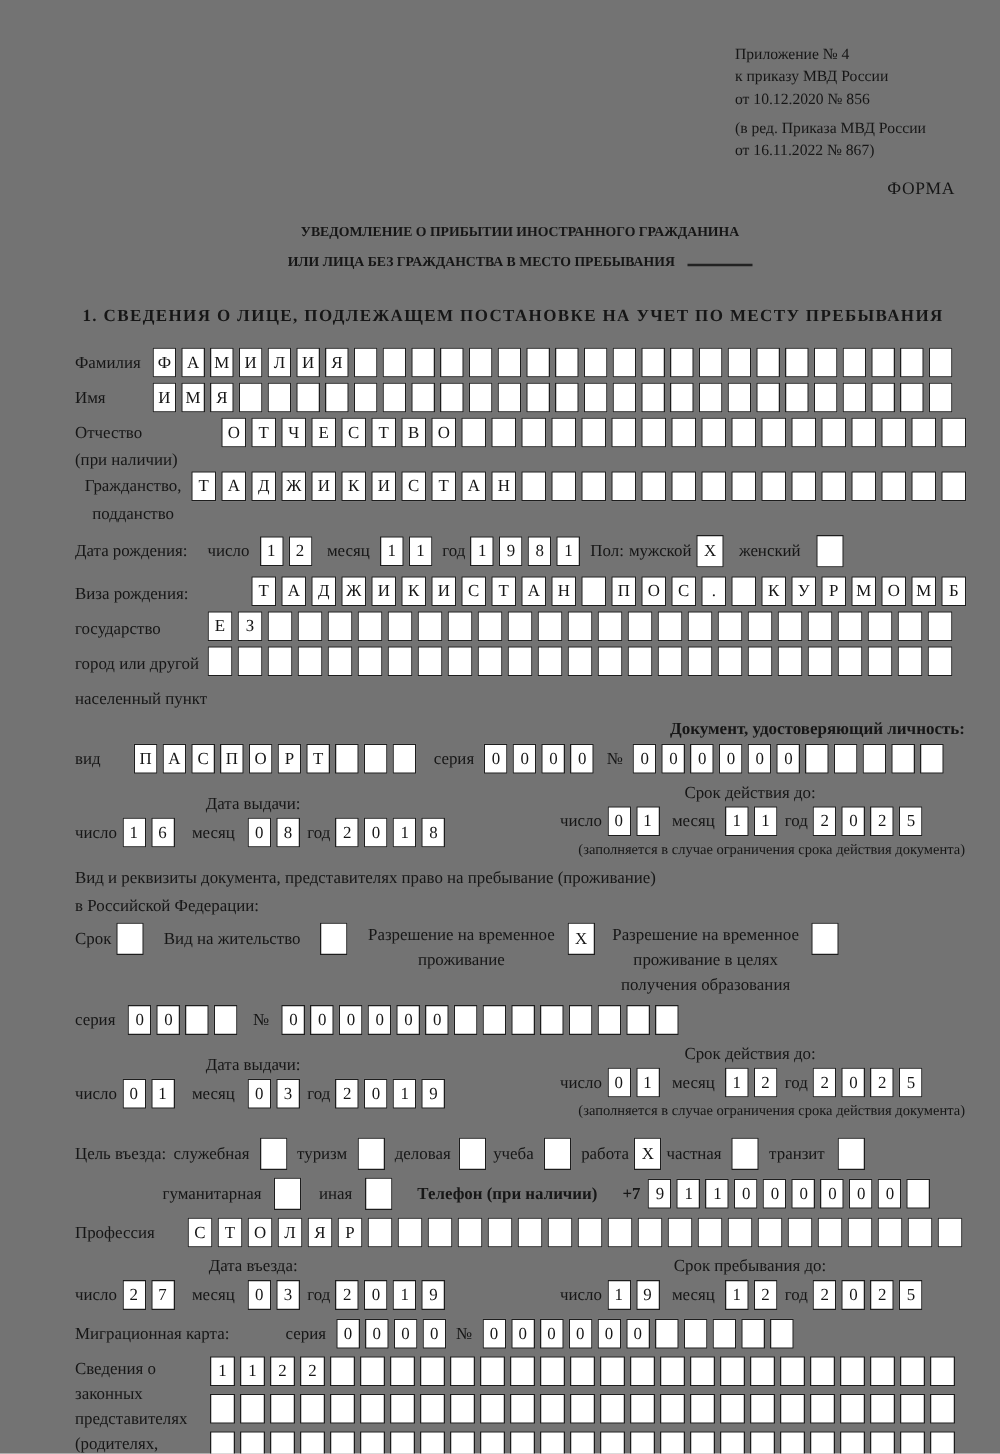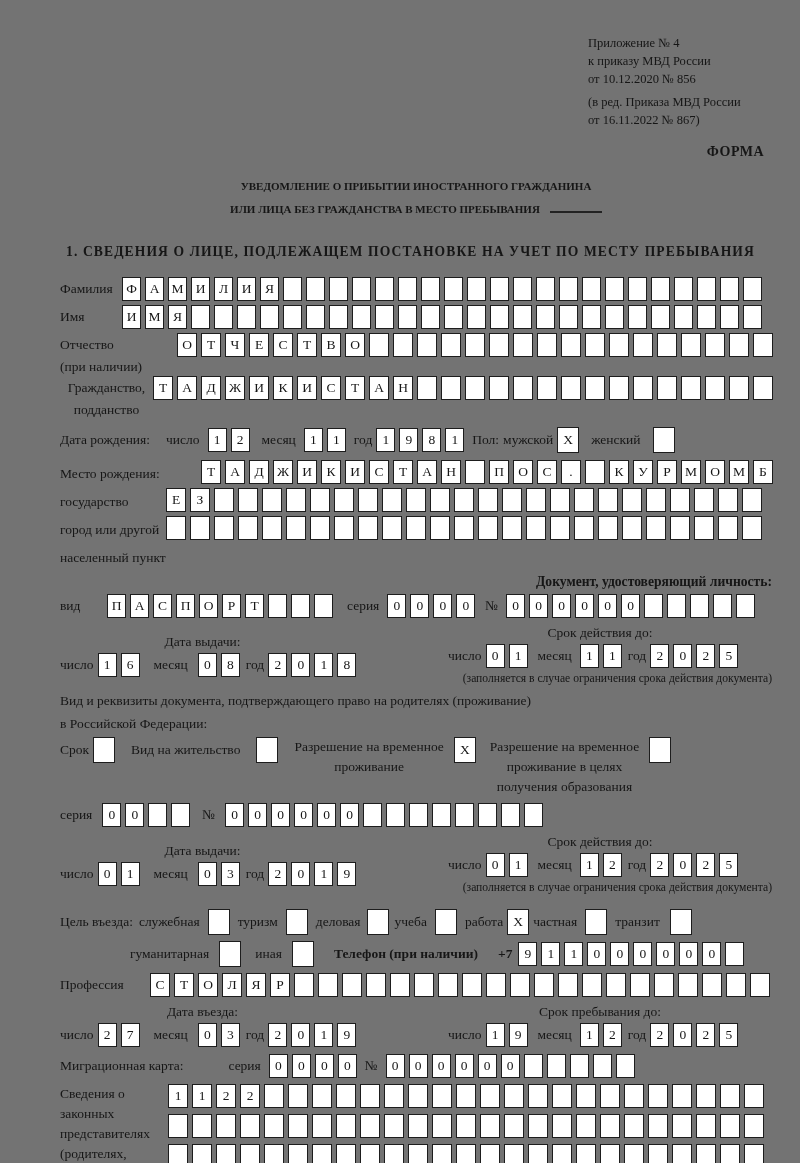--- a/index.html
+++ b/index.html
@@ -3,21 +3,21 @@
 <meta charset="utf-8">
 <style>
   html,body{margin:0;padding:0;background:#ffffff;}
   body{width:800px;font-family:"Liberation Serif", serif;color:#161616;}
   .page{width:800px;height:1163px;box-sizing:border-box;padding:34px 28px 10px 60px;overflow:hidden;background:#737373;}
   .lbl{font-size:13.5px;white-space:nowrap;}
 
   
   .appendix{width:178px;margin-left:auto;margin-right:6px;font-size:12.5px;line-height:18px;}
   .appendix .amend{margin-top:5px;}
-  .forma{text-align:right;margin:15px 8px 0 0;font-weight:bold;font-size:14px;letter-spacing:.5px;}
+  .forma{text-align:right;margin:15px 8px 0 0;font-weight:normal;font-size:14px;letter-spacing:.5px;}
   .title{text-align:center;font-weight:bold;font-size:11px;line-height:22px;margin-top:15px;}
   .tunder{display:inline-block;width:52px;border-bottom:2px solid #222;height:14px;margin-left:10px;}
   .section{font-weight:bold;font-size:13.6px;margin-top:24px;letter-spacing:1.1px;white-space:nowrap;margin-left:6px;}
 
   
   .cells{display:inline-flex;gap:4px;vertical-align:middle;flex:0 0 auto;}
   .cell{box-sizing:border-box;flex:0 0 auto;width:19px;height:24px;border:1.6px solid #1d1d1d;display:inline-flex;align-items:center;justify-content:center;font-size:13.5px;background:#fff;}
   .w20 .cell{width:20px;}
   .cb .cell{width:22px;height:26px;}
 
@@ -235,21 +235,21 @@
         <span class="cell">X</span>
       </span>
     <span class="lbl ml12">женский</span>
     <span class="cells cb ml12">
         <span class="cell"></span>
       </span>
   </div>
 
   <div class="frow top" style="margin-top:7px;">
     <div class="bp-labels">
-      <div>Место рождения:</div>
+      <div>Виза рождения:</div>
       <div>государство</div>
       <div>город или другой</div>
       <div>населенный пункт</div>
     </div>
     <div class="bp-rows">
       <div class="cells w20" style="margin-left:35px;">
           <span class="cell">Т</span>
           <span class="cell">А</span>
           <span class="cell">Д</span>
           <span class="cell">Ж</span>
@@ -411,21 +411,21 @@
             <span class="cell">2</span>
             <span class="cell">0</span>
             <span class="cell">2</span>
             <span class="cell">5</span>
           </span>
       </div>
       <div class="note">(заполняется в случае ограничения срока действия документа)</div>
     </div>
   </div>
 
-  <div class="lbl" style="margin-top:8px;">Вид и реквизиты документа, подтверждающего право на родителях (проживание)</div>
+  <div class="lbl" style="margin-top:8px;">Вид и реквизиты документа, представителях право на пребывание (проживание)</div>
   <div class="lbl" style="margin-top:7px;">в Российской Федерации:</div>
 
   <div class="frow top" style="margin-top:5px;">
     <span class="lbl lh26">Срок</span>
     <span class="cells cb ml4">
         <span class="cell"></span>
       </span>
     <span class="lbl lh26 ml16">Вид на жительство</span>
     <span class="cells cb ml16">
         <span class="cell"></span>

